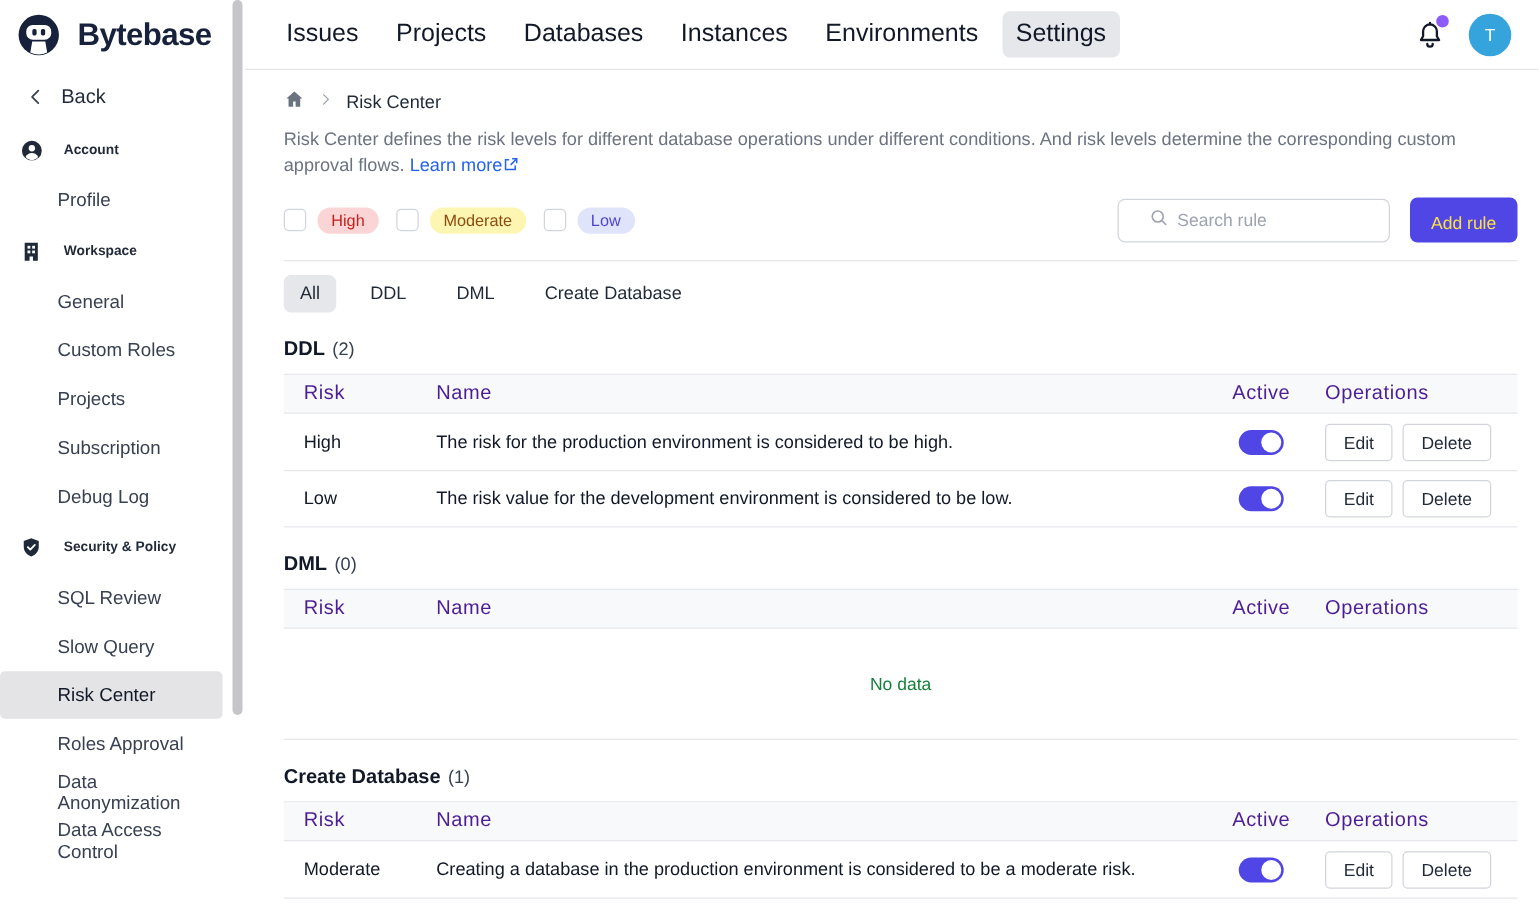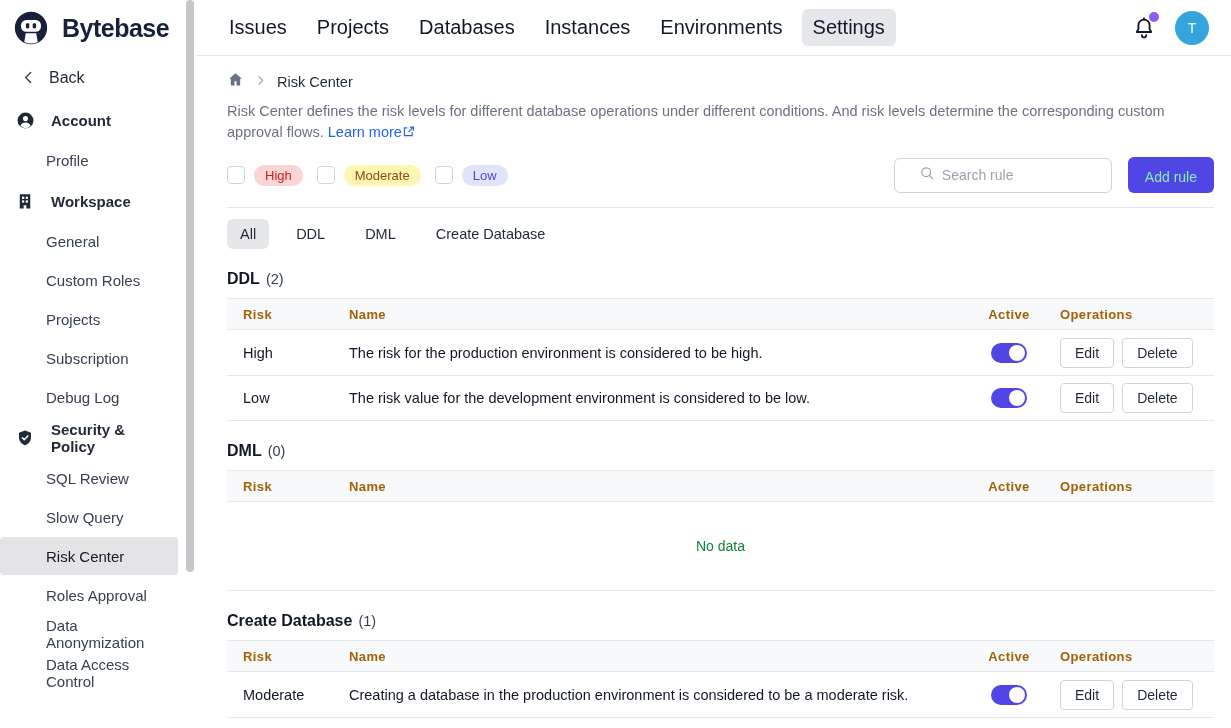--- a/index.html
+++ b/index.html
@@ -8,21 +8,21 @@
   .app { display:flex; width:100%; height:100%; }
 
   
   .sidebar { position:relative; width:196px; flex:0 0 196px; background:#fff; padding-right:12px; }
   .logo-row { display:flex; align-items:center; gap:12px; height:56px; padding:0 10px 0 12px; }
   .logo-mark { width:38px; height:38px; flex:0 0 38px; }
   .logo-text { font-size:25px; font-weight:bold; color:#18213C; letter-spacing:-0.5px; }
   .back-row { display:flex; align-items:center; gap:10px; height:40px; padding:0 20px; margin-top:2px;
     font-size:16px; color:#1F2937; cursor:pointer; }
   .side-section-header { display:flex; align-items:center; gap:16px; height:40px; padding:0 16px;
-    font-size:15px; font-weight:bold; color:#1F2937; margin-top:2px; }
+    font-size:11px; font-weight:bold; color:#1F2937; margin-top:2px; }
   .side-item { display:flex; align-items:center; height:38px; padding:0 8px 0 46px; margin:1px 6px 1px 0;
     font-size:15px; color:#374151; border-radius:4px; cursor:pointer; }
   .side-item.active { background:#E4E4E7; color:#111827; }
   .side-icon { width:19px; height:19px; flex:0 0 19px; }
   .scroll-thumb { position:absolute; top:0; right:2px; width:8px; height:572px; background:#C6C6CA; border-radius:4px; }
 
   
   .main { flex:1; display:flex; flex-direction:column; min-width:0; }
   .topnav { display:flex; align-items:center; height:56px; padding:0 22px; border-bottom:1px solid #E5E7EB; }
   .topnav-items { display:flex; align-items:center; gap:8px; }
@@ -47,35 +47,35 @@
   .checkbox { width:18px; height:18px; border:1px solid #D1D5DB; border-radius:4px; background:#fff; cursor:pointer; }
   .badge { font-size:13px; padding:3px 11px; border-radius:9999px; }
   .badge-high { background:#FBD5D5; color:#C81E1E; }
   .badge-moderate { background:#FDF6B2; color:#8E4B10; }
   .badge-low { background:#E0E4FB; color:#5145CD; }
   .filter-right { display:flex; align-items:center; gap:16px; }
   .search-box { display:flex; align-items:center; gap:7px; width:218px; height:35px; padding:0 24px;
     border:1px solid #D1D5DB; border-radius:6px; background:#fff; }
   .search-box input { border:none; outline:none; flex:1; font-size:14px; font-family:inherit; color:#111827; min-width:0; }
   .search-box input::placeholder { color:#9CA3AF; }
-  .btn-primary { height:36px; padding:12px 17px; background:#4F46E5; color:#86efac; border:none; border-radius:6px;
+  .btn-primary { height:36px; padding:12px 17px; background:#4F46E5; color:#fde047; border:none; border-radius:6px;
     font-size:14px; font-weight:500; font-family:inherit; cursor:pointer; }
 
   .tabs { display:flex; align-items:center; gap:14px; margin-top:11px; }
   .tab { font-size:14.5px; color:#1F2937; padding:7px 13px; border-radius:6px; cursor:pointer; white-space:nowrap; }
   .tab.active { background:#E5E7EB; }
 
   .section { margin-top:21px; }
   .section-heading { display:flex; align-items:baseline; gap:6px; }
   .section-title { font-size:16px; font-weight:bold; color:#111827; }
   .section-count { font-size:14.5px; color:#374151; }
   .rule-table { margin-top:10px; border-top:1px solid #E5E7EB; border-bottom:1px solid #E5E7EB; }
   .t-row { display:grid; grid-template-columns:106px 1fr 78px 166px; align-items:center; }
   .t-head { background:#F8F9FA; height:31px; border-bottom:1px solid #E5E7EB; }
-  .t-head .t-cell { font-size:13px; font-weight:700; color:#a16207; letter-spacing:0.03em; }
+  .t-head .t-cell { font-size:16px; font-weight:400; color:#4c1d95; letter-spacing:0.03em; }
   .t-cell { padding:0 16px; font-size:14.5px; color:#111827; }
   .t-cell.ops { padding:0 12px; display:flex; gap:8px; }
   .t-cell.active-col { display:flex; justify-content:center; padding:0; }
   .t-head .t-cell.active-col { justify-content:center; }
   .t-body-row { height:45px; }
   .t-body-row + .t-body-row { border-top:1px solid #E5E7EB; }
   .toggle { position:relative; width:36px; height:20px; border-radius:10px; background:#D1D5DB; cursor:pointer; }
   .toggle.on { background:#4F46E5; }
   .toggle .knob { position:absolute; top:2px; left:2px; width:16px; height:16px; border-radius:50%; background:#fff; }
   .toggle.on .knob { left:auto; right:2px; }

